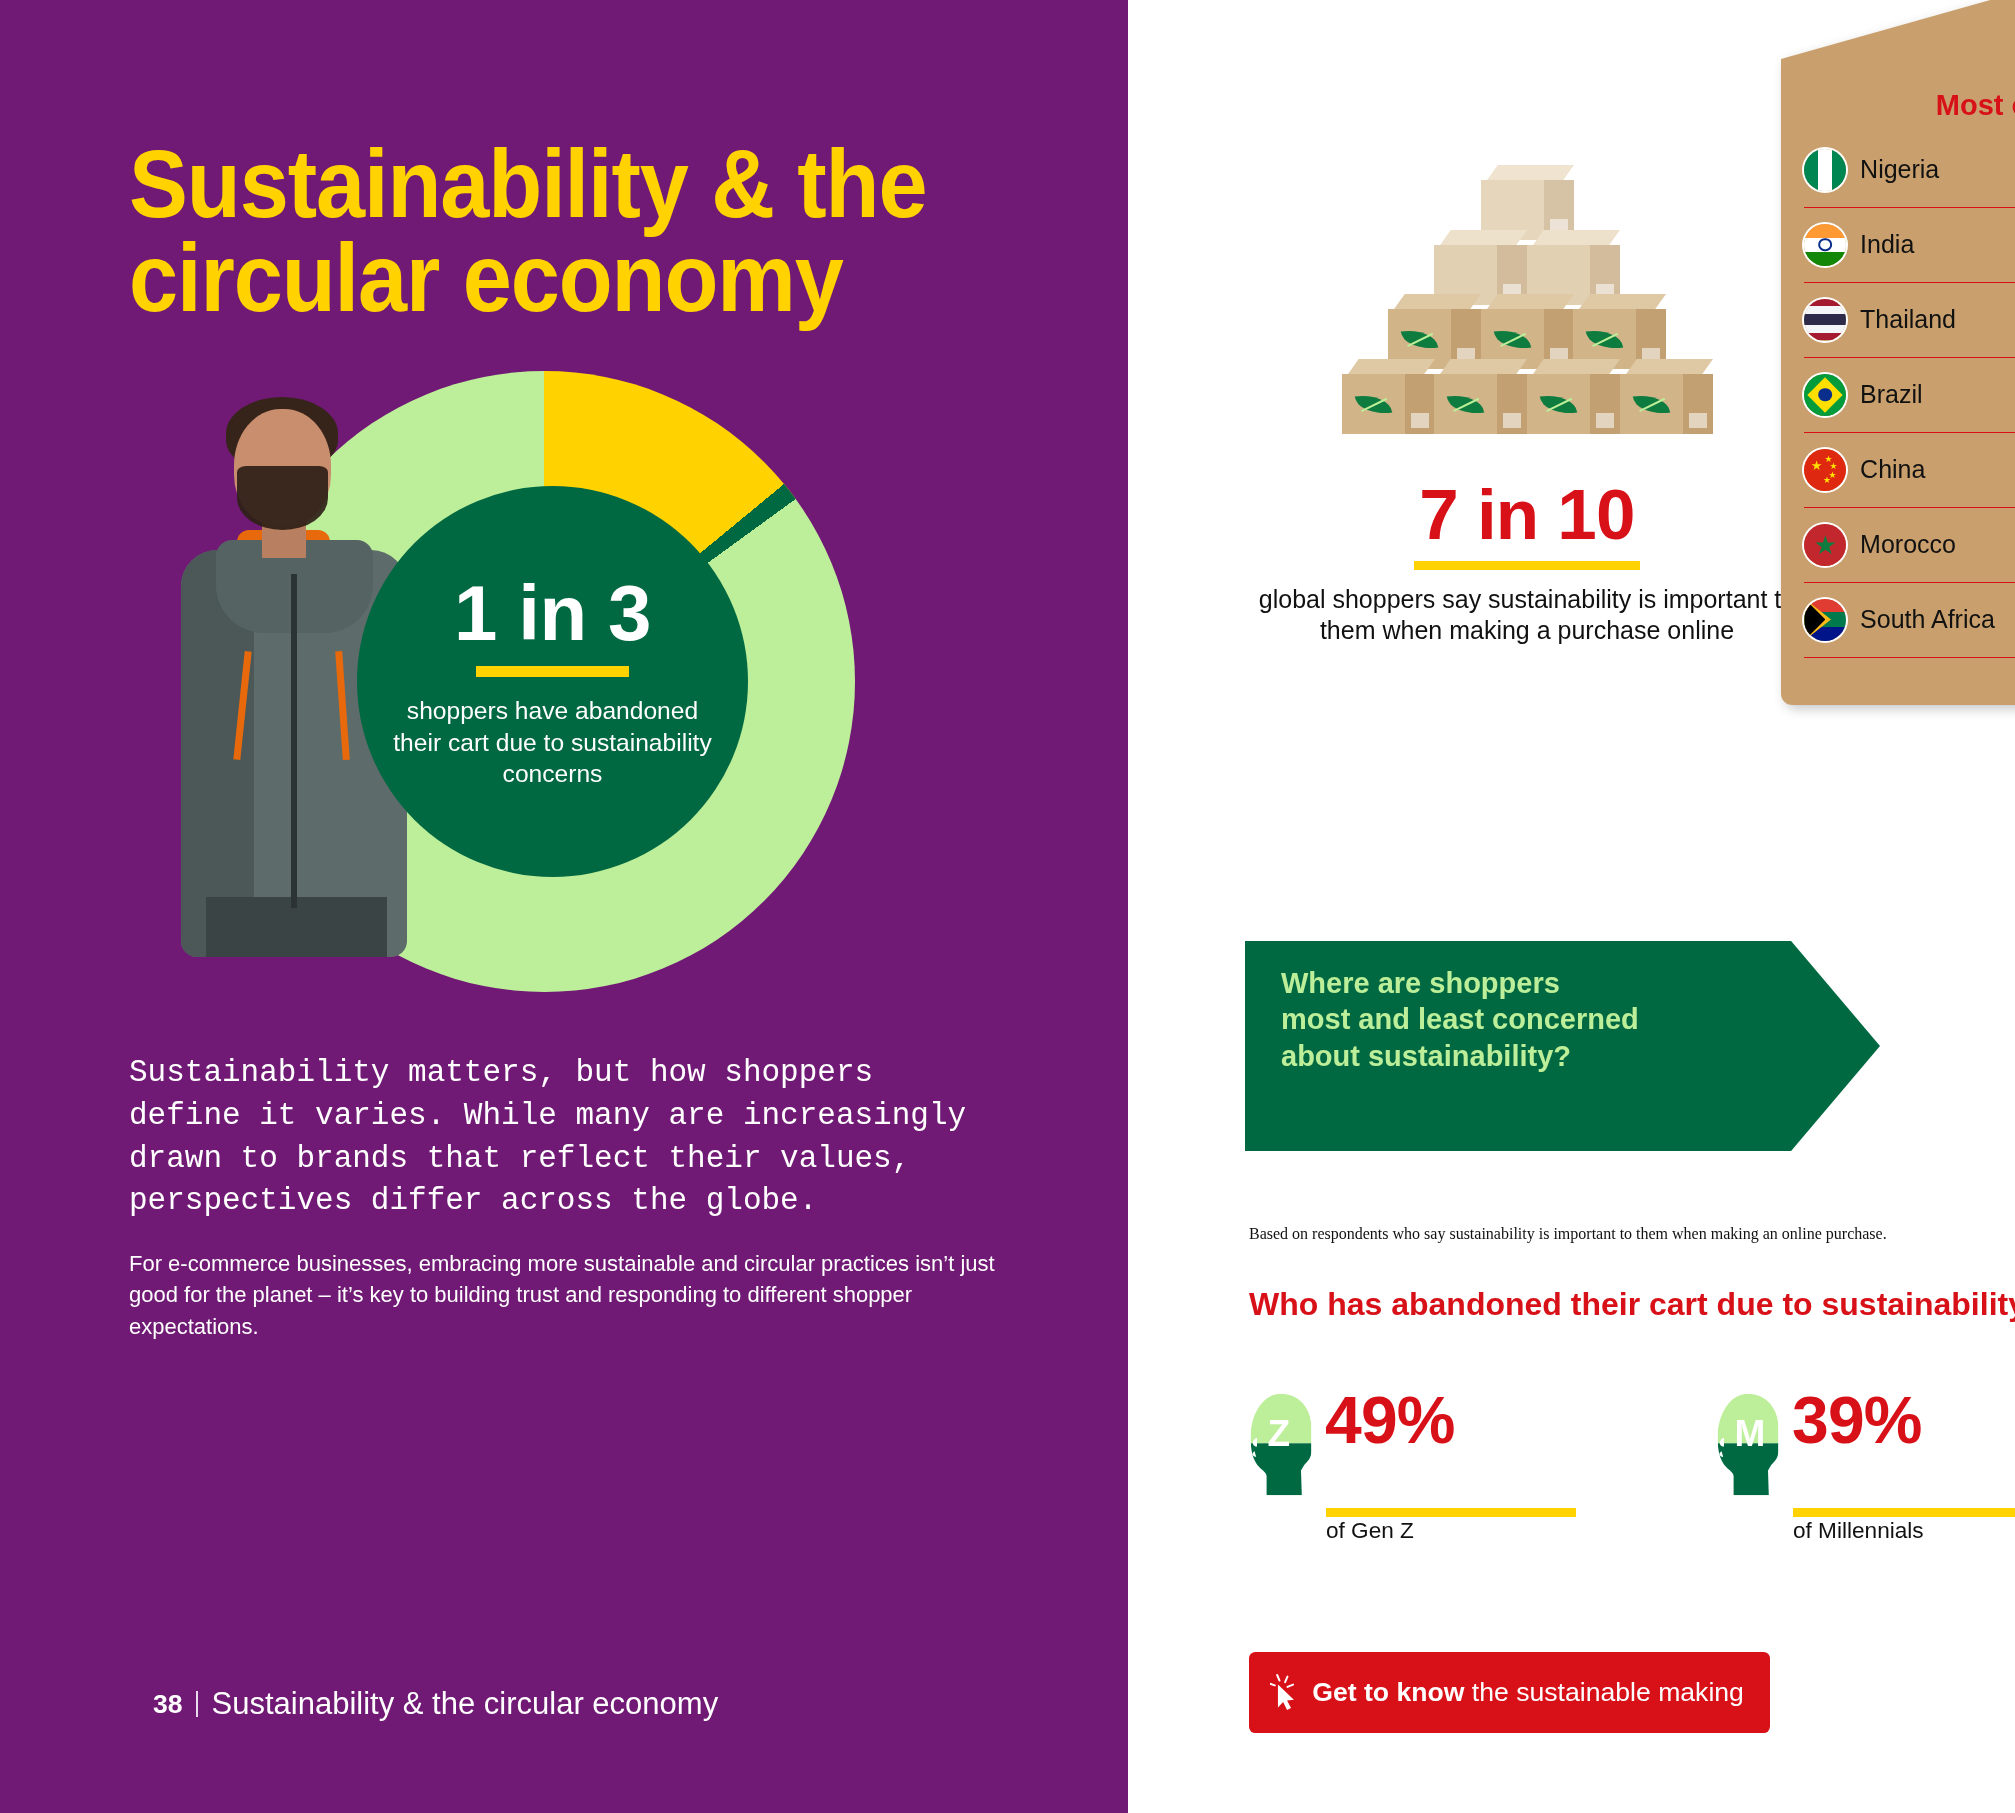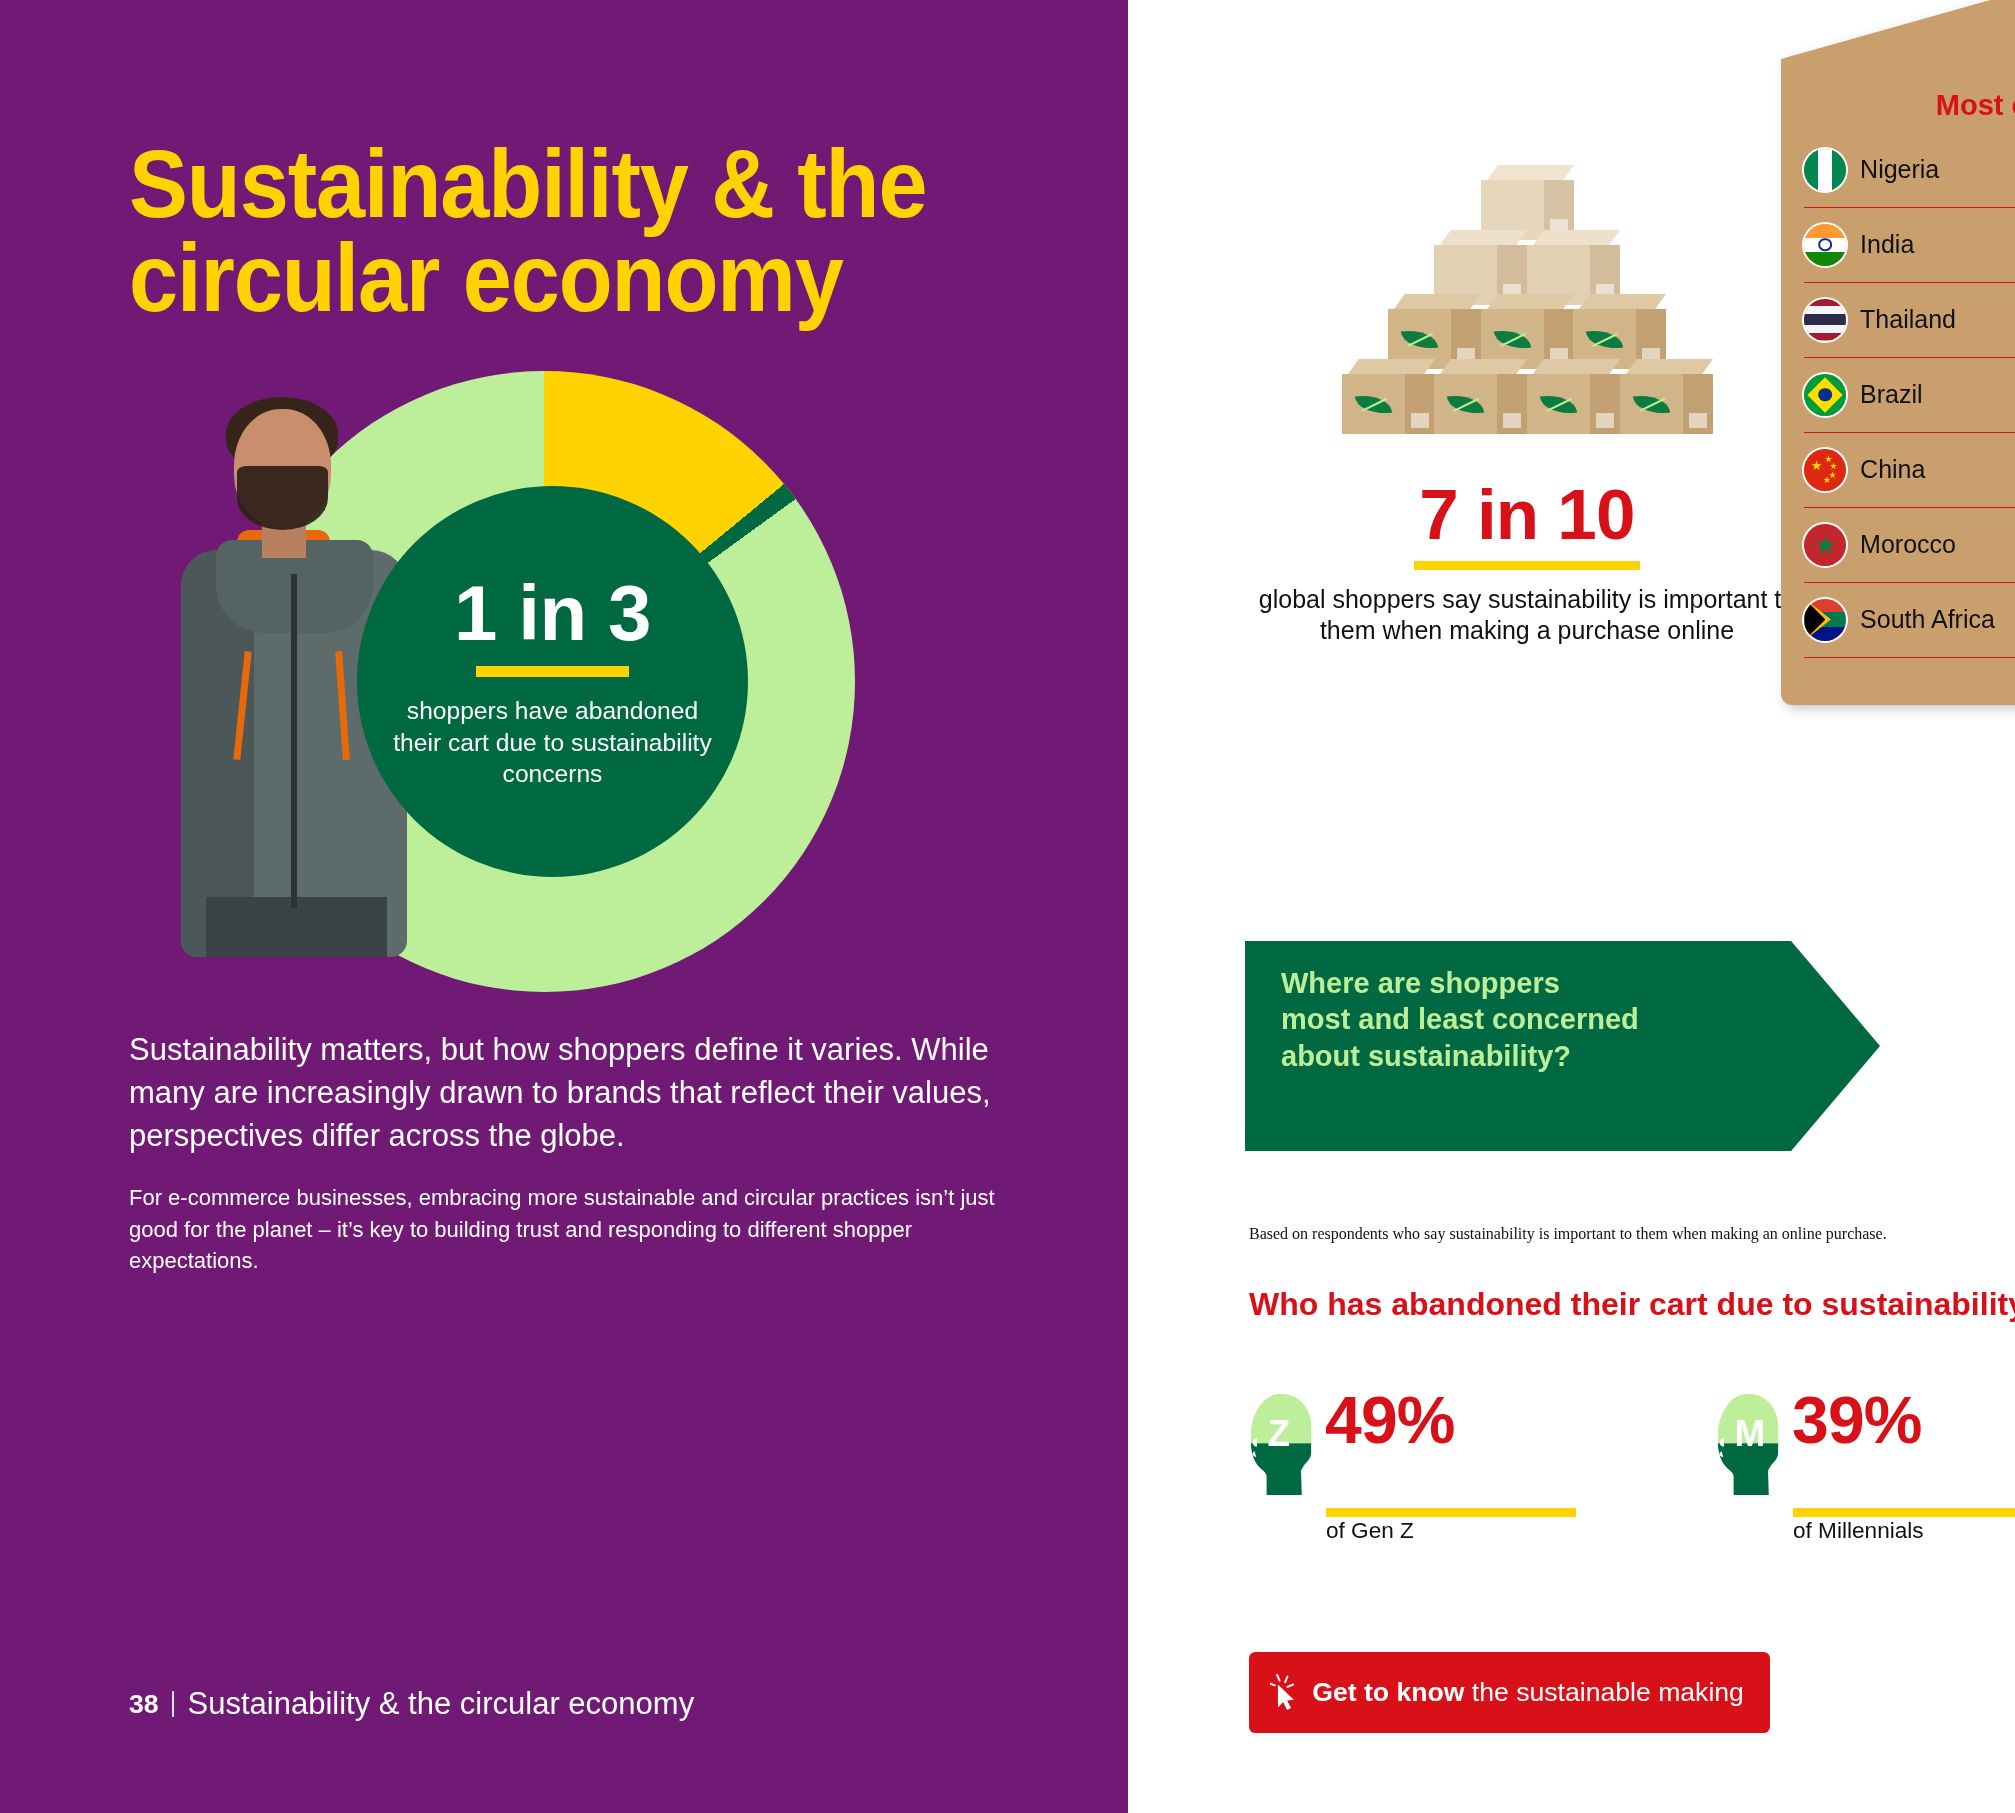--- a/index.html
+++ b/index.html
@@ -110,40 +110,40 @@
   .p-pk1  { position:absolute; left:106px; top:266px; width:7.3px; height:109px;
             background:#E8690B; transform:rotate(6deg); }
   .p-pk2  { position:absolute; left:206px; top:266px; width:7.3px; height:109px;
             background:#E8690B; transform:rotate(-4deg); }
   .p-pants{ position:absolute; left:73px; top:512px; width:181px; height:64px; background:#3B4444; }
 
   .body-copy {
     color: #ffffff;
     font-size: 31px;
     line-height: 1.38;
-    font-family: Liberation Sans, sans-serif;
-    margin-top: 7px;
+    font-family: Liberation Mono, monospace;
+    margin-top: 30px;
     max-width: 959px;
   }
   .body-copy-2 {
     color: #ffffff;
     font-size: 22px;
     line-height: 1.42;
     font-family: "Liberation Sans Narrow", "Liberation Sans", sans-serif;
     margin-top: 25px;
     max-width: 959px;
   }
   .foot {
     position: absolute;
     left: 129px; bottom: 92px;
     display: flex; align-items: center; gap: 13.7px;
     color: #ffffff;
     font-family: "Liberation Sans Narrow", "Liberation Sans", sans-serif;
   }
-  .foot-num { font-size: 26.6px; font-weight: 700; }
+  .foot-num { font-size: 26.6px; font-weight: 700; margin-left: 24px; }
   .foot-div { width: 1.6px; height: 26.6px; background: #ffffff; opacity: .85; }
   .foot-txt { font-size: 31px; }
 
   
   .right-panel {
     position: absolute;
     left: 1128px; top: 0;
     width: 2096px; height: 1814px;
     background: #ffffff;
   }

